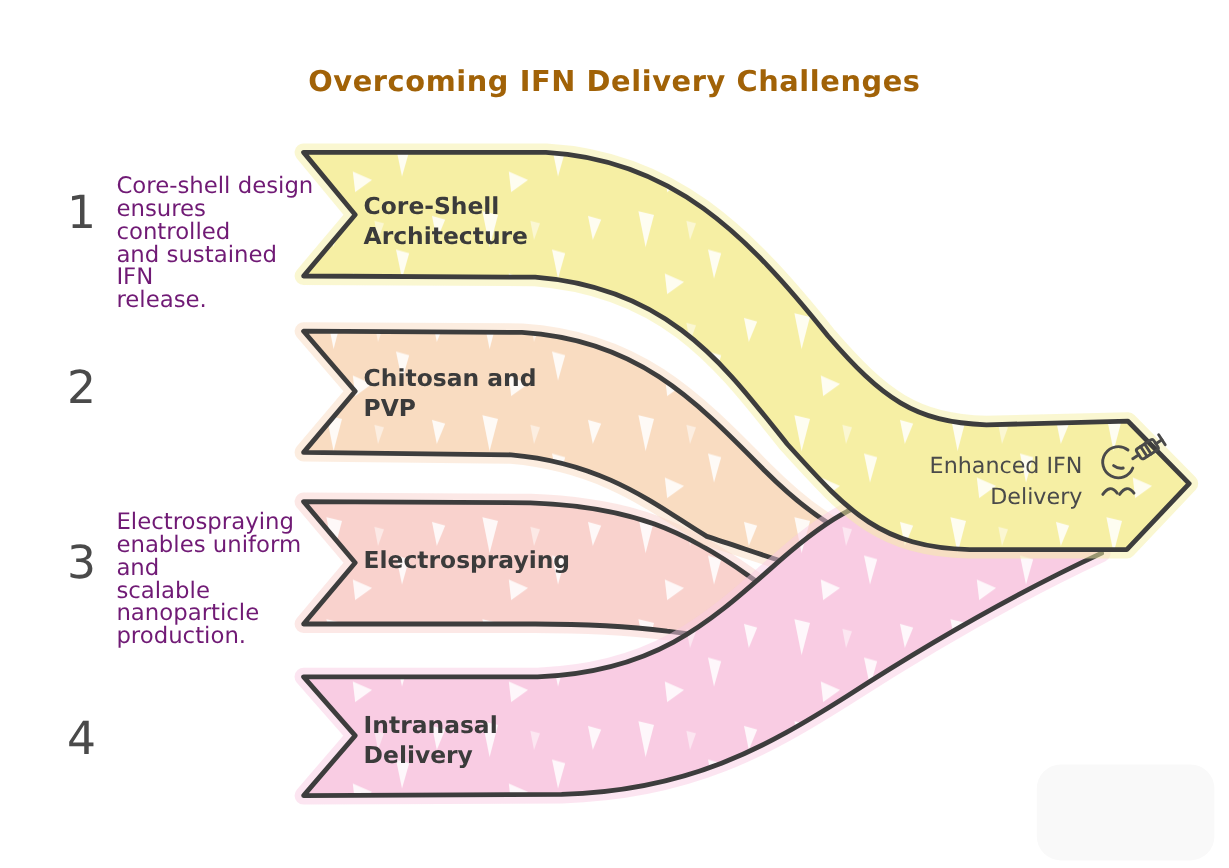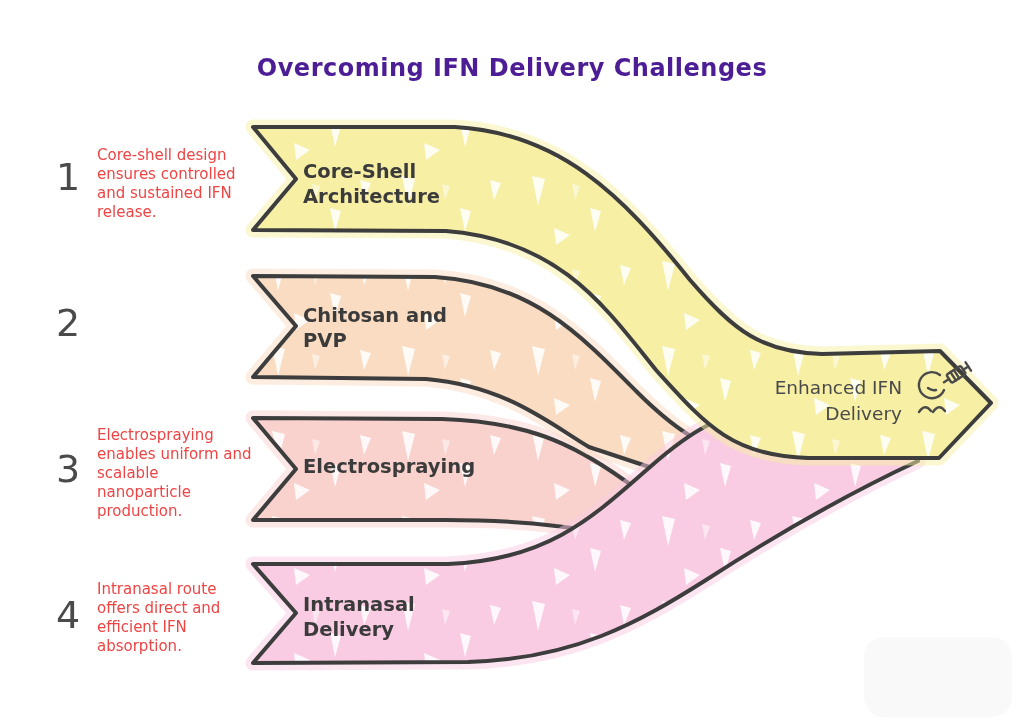--- a/index.html
+++ b/index.html
@@ -3,29 +3,29 @@
 <meta charset="utf-8">
 <style>
   html,body{margin:0;padding:0;background:#ffffff;}
   #stage{
     position:relative;width:1024px;height:723px;background:#ffffff;overflow:hidden;
     font-family:"DejaVu Sans",sans-serif;
   }
   #stage svg{position:absolute;left:0;top:0;}
   .title{
     position:absolute;top:54px;left:0;right:0;text-align:center;
-    font-size:24px;font-weight:bold;letter-spacing:.5px;color:#4c1d95;
+    font-size:24px;font-weight:bold;letter-spacing:.5px;color:#a16207;
   }
   .step-number{
     position:absolute;width:40px;text-align:center;
     font-size:38px;font-weight:500;color:#4a4a4a;line-height:1;
   }
   .step-desc{
     position:absolute;left:97px;width:165px;
-    font-size:15px;line-height:19px;color:#ef4444;white-space:pre-line;
+    font-size:19px;line-height:19px;color:#701a75;white-space:pre-line;
   }
   .rib-fill{stroke-linejoin:round;}
   .rib-halo{fill:none;stroke-width:15;opacity:.5;stroke-linejoin:round;}
   .ink{
     fill:url(#ticks);stroke:#3d3d3d;stroke-width:4;
     stroke-linejoin:round;stroke-linecap:round;
   }
   .rib-label{
     font-family:"DejaVu Sans",sans-serif;font-size:19.5px;font-weight:bold;fill:#3b3b3b;
   }
@@ -120,19 +120,15 @@
   <div class="step-number" style="left:48px;top:304px">2</div>
 
   <div class="step-number" style="left:48px;top:450px">3</div>
   <div class="step-desc" style="top:426px">Electrospraying
 enables uniform and
 scalable
 nanoparticle
 production.</div>
 
   <div class="step-number" style="left:48px;top:596px">4</div>
-  <div class="step-desc" style="top:580px">Intranasal route
-offers direct and
-efficient IFN
-absorption.</div>
 
   <div class="watermark"></div>
 </div>
 
 </body></html>

